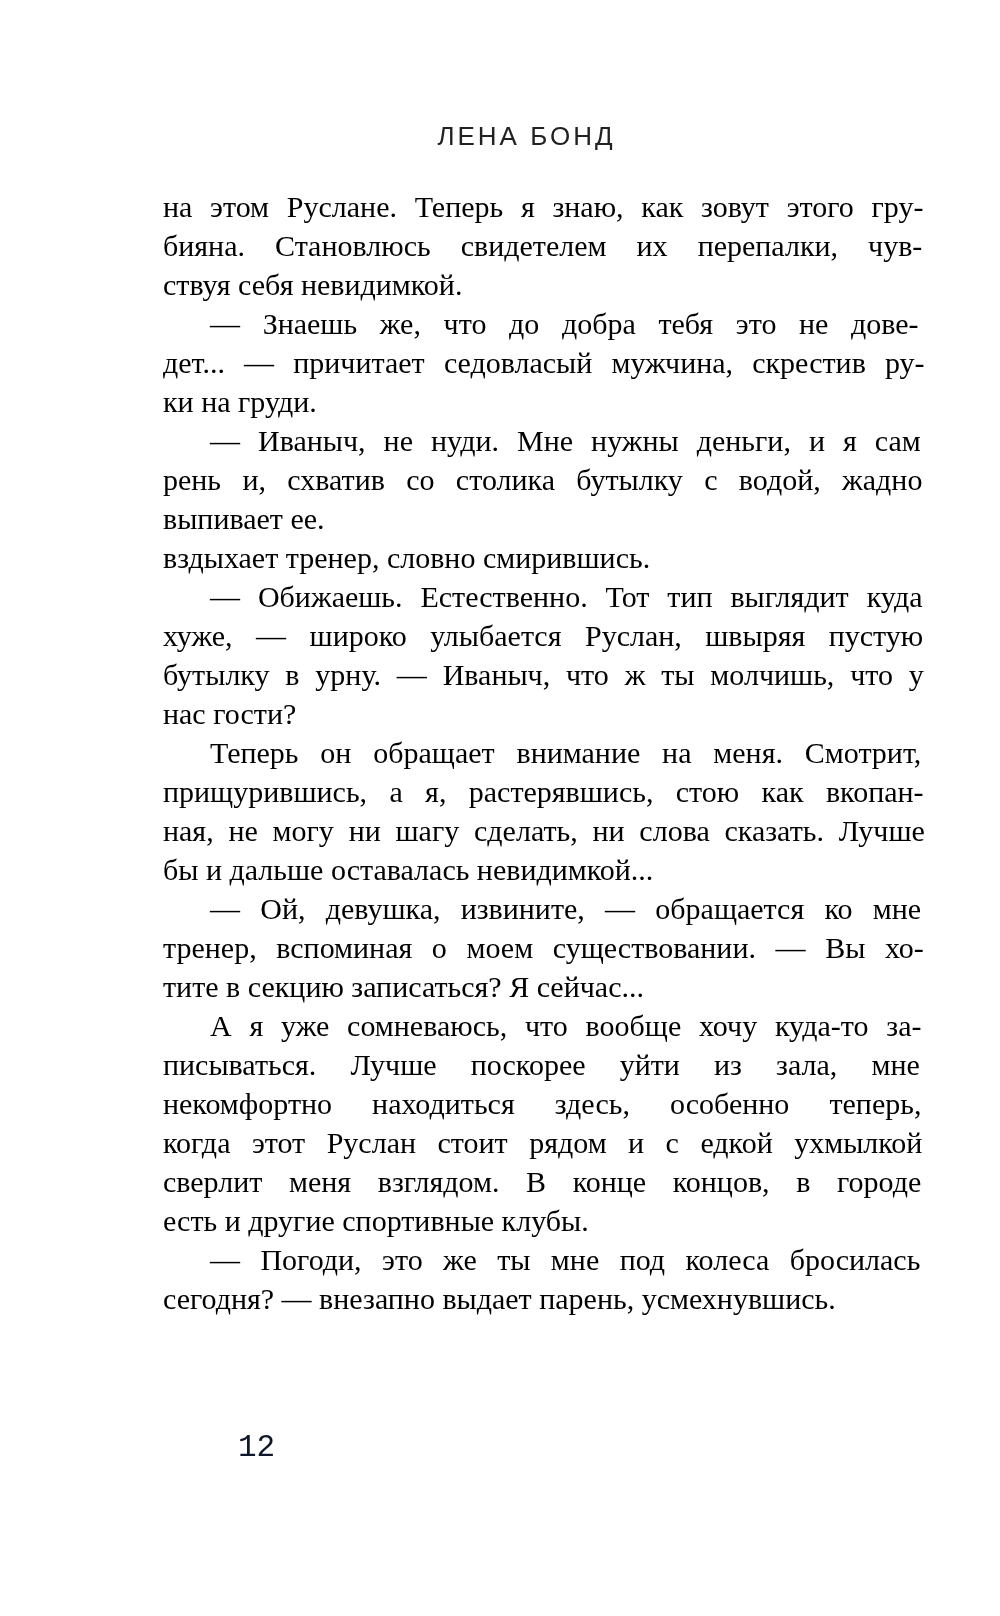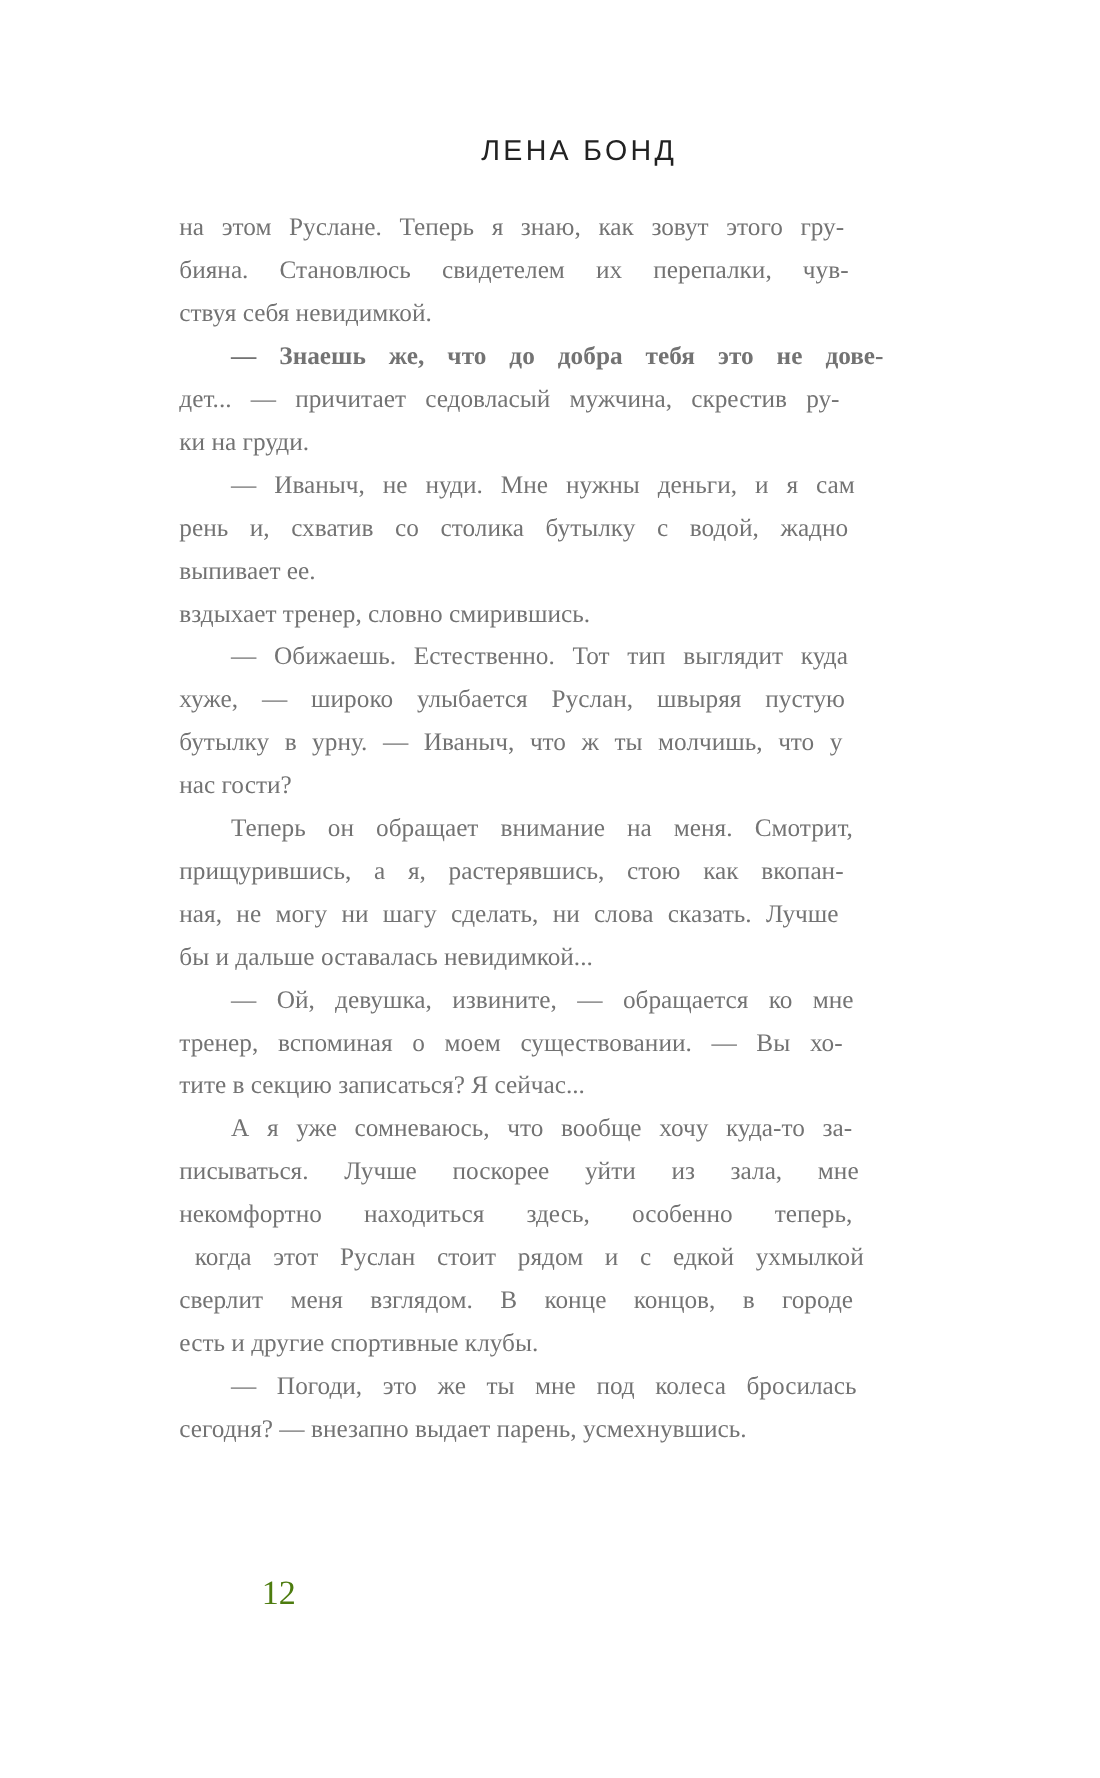--- a/index.html
+++ b/index.html
@@ -33,79 +33,79 @@
     letter-spacing: 3px;
     color: #222222;
     white-space: nowrap;
   }
   .text-block {
     position: absolute;
     left: 163px;
     top: 187px;
     width: 727px;
     font-family: "Liberation Serif", serif;
-    font-size: 23px;
-    color: #737373;
+    font-size: 30px;
+    color: #000000;
   }
   .text-line {
     line-height: 39px;
     height: 39px;
     white-space: nowrap;
     text-align: left;
   }
   .text-line.indent span.measure {
     padding-left: 47px;
   }
   .text-line span.measure {
     display: inline-block;
     white-space: nowrap;
   }
   .folio {
     position: absolute;
     left: 238px;
     top: 1430px;
-    font-family: Liberation Serif, serif;
+    font-family: Liberation Mono, monospace;
     font-size: 31px;
-    color: #4d7c0f;
+    color: #0f172a;
     font-style: normal;
   }
 </style>
 </head>
 <body>
 
 <div class="book-page">
 
   <div class="running-head">ЛЕНА БОНД</div>
 
   <div class="text-block" id="text-block">
       <div class="text-line"><span class="measure" style="word-spacing: 10.2135px;">на этом Руслане. Теперь я знаю, как зовут этого гру-</span></div>
       <div class="text-line"><span class="measure" style="word-spacing: 22.5406px;">бияна. Становлюсь свидетелем их перепалки, чув-</span></div>
       <div class="text-line"><span class="measure" style="word-spacing: 0px;">ствуя себя невидимкой.</span></div>
-      <div class="text-line indent"><span class="measure" style="word-spacing: 15.1441px; font-weight: bold;">— Знаешь же, что до добра тебя это не дове-</span></div>
+      <div class="text-line indent"><span class="measure" style="word-spacing: 15.1441px;">— Знаешь же, что до добра тебя это не дове-</span></div>
       <div class="text-line"><span class="measure" style="word-spacing: 11.6589px;">дет... — причитает седовласый мужчина, скрестив ру-</span></div>
       <div class="text-line"><span class="measure" style="word-spacing: 0px;">ки на груди.</span></div>
       <div class="text-line indent"><span class="measure" style="word-spacing: 10.526px;">— Иваныч, не нуди. Мне нужны деньги, и я сам</span></div>
       <div class="text-line"><span class="measure" style="word-spacing: 13.8438px;">рень и, схватив со столика бутылку с водой, жадно</span></div>
       <div class="text-line"><span class="measure" style="word-spacing: 0px;">выпивает ее.</span></div>
       <div class="text-line"><span class="measure" style="word-spacing: 0px;">вздыхает тренер, словно смирившись.</span></div>
       <div class="text-line indent"><span class="measure" style="word-spacing: 10.4271px;">— Обижаешь. Естественно. Тот тип выглядит куда</span></div>
       <div class="text-line"><span class="measure" style="word-spacing: 15.9583px;">хуже, — широко улыбается Руслан, швыряя пустую</span></div>
       <div class="text-line"><span class="measure" style="word-spacing: 8.35px;">бутылку в урну. — Иваныч, что ж ты молчишь, что у</span></div>
       <div class="text-line"><span class="measure" style="word-spacing: 0px;">нас гости?</span></div>
       <div class="text-line indent"><span class="measure" style="word-spacing: 14.3229px;">Теперь он обращает внимание на меня. Смотрит,</span></div>
       <div class="text-line"><span class="measure" style="word-spacing: 14.8516px;">прищурившись, а я, растерявшись, стою как вкопан-</span></div>
       <div class="text-line"><span class="measure" style="word-spacing: 7.27083px;">ная, не могу ни шагу сделать, ни слова сказать. Лучше</span></div>
       <div class="text-line"><span class="measure" style="word-spacing: 0px;">бы и дальше оставалась невидимкой...</span></div>
       <div class="text-line indent"><span class="measure" style="word-spacing: 12.7344px;">— Ой, девушка, извините, — обращается ко мне</span></div>
       <div class="text-line"><span class="measure" style="word-spacing: 12.1071px;">тренер, вспоминая о моем существовании. — Вы хо-</span></div>
       <div class="text-line"><span class="measure" style="word-spacing: 0px;">тите в секцию записаться? Я сейчас...</span></div>
       <div class="text-line indent"><span class="measure" style="word-spacing: 10.291px;">А я уже сомневаюсь, что вообще хочу куда-то за-</span></div>
       <div class="text-line"><span class="measure" style="word-spacing: 26.6562px;">писываться. Лучше поскорее уйти из зала, мне</span></div>
       <div class="text-line"><span class="measure" style="word-spacing: 32.5742px;">некомфортно находиться здесь, особенно теперь,</span></div>
-      <div class="text-line"><span class="measure" style="word-spacing: 13.9668px; margin-left: 14px;">когда этот Руслан стоит рядом и с едкой ухмылкой</span></div>
+      <div class="text-line"><span class="measure" style="word-spacing: 13.9668px;">когда этот Руслан стоит рядом и с едкой ухмылкой</span></div>
       <div class="text-line"><span class="measure" style="word-spacing: 19.1004px;">сверлит меня взглядом. В конце концов, в городе</span></div>
       <div class="text-line"><span class="measure" style="word-spacing: 0px;">есть и другие спортивные клубы.</span></div>
       <div class="text-line indent"><span class="measure" style="word-spacing: 12.9375px;">— Погоди, это же ты мне под колеса бросилась</span></div>
       <div class="text-line"><span class="measure" style="word-spacing: 0px;">сегодня? — внезапно выдает парень, усмехнувшись.</span></div>
     </div>
 
   <div class="folio">12</div>
 
 </div>
 

